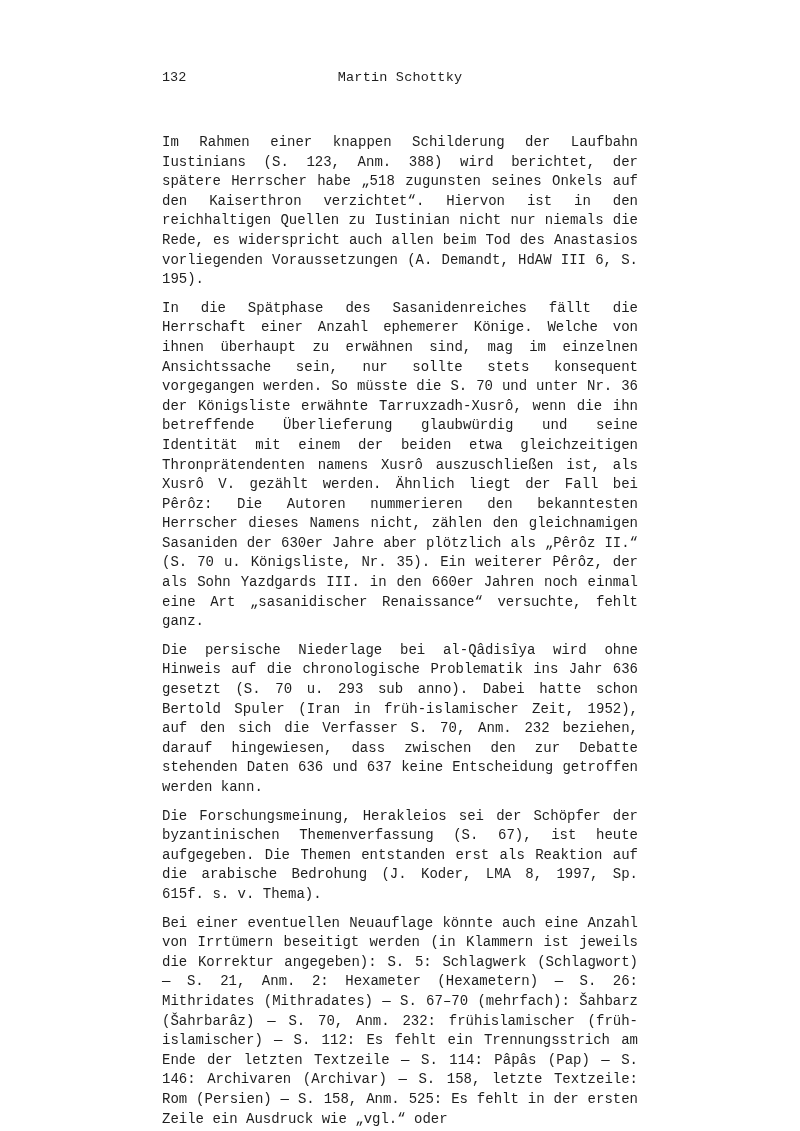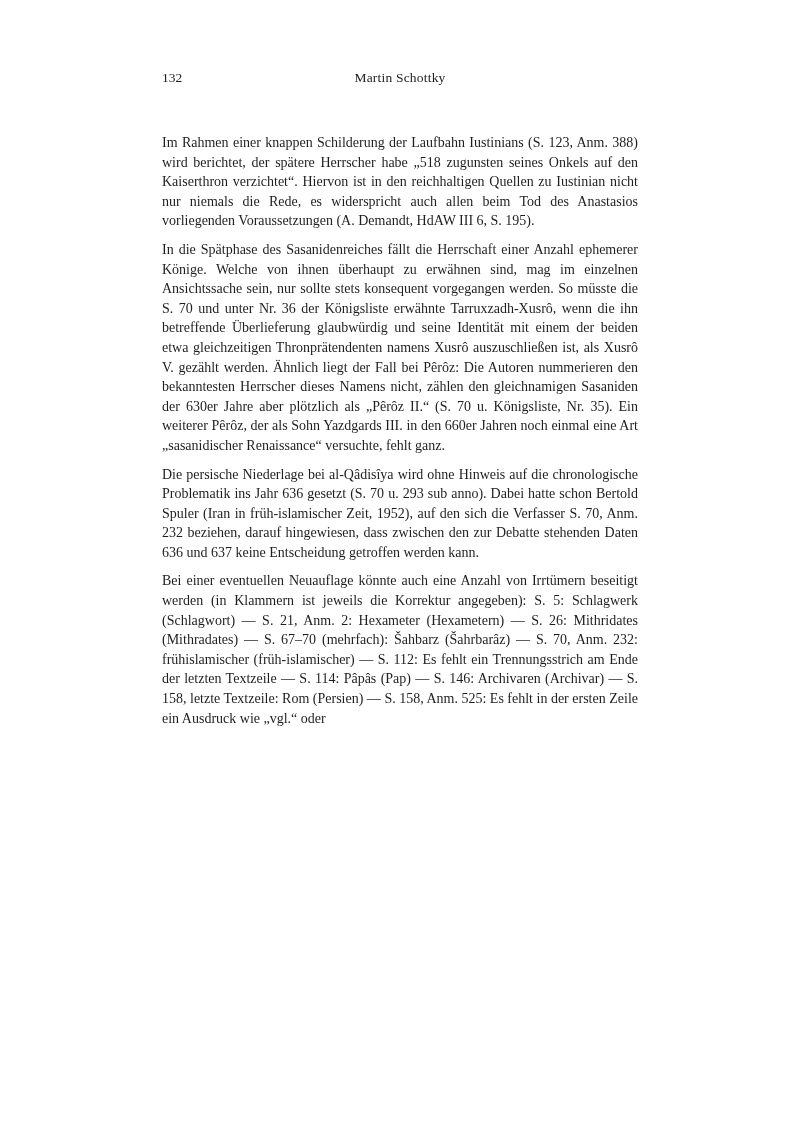--- a/index.html
+++ b/index.html
@@ -5,21 +5,21 @@
   html, body {
     margin: 0;
     padding: 0;
     background: #ffffff;
   }
   .page {
     position: relative;
     width: 800px;
     height: 1131px;
     background: #ffffff;
-    font-family: Liberation Serif, serif;
+    font-family: Liberation Mono, monospace;
     color: #1e1e1e;
     overflow: hidden;
   }
   .page-header {
     position: absolute;
     top: 68px;
     left: 162px;
     width: 476px;
     height: 20px;
     font-size: 13.5px;
@@ -61,16 +61,17 @@
 
   <div class="page-header">
     <span class="page-number">132</span>
     <span class="running-head">Martin Schottky</span>
   </div>
 
   <div class="page-body">
     <p>Im Rahmen einer knappen Schilderung der Laufbahn Iustinians (S. 123, Anm. 388) wird berichtet, der spätere Herrscher habe „518 zugunsten seines Onkels auf den Kaiserthron verzichtet“. Hiervon ist in den reichhaltigen Quellen zu Iustinian nicht nur niemals die Rede, es widerspricht auch allen beim Tod des Anastasios vorliegenden Voraussetzungen (A. Demandt, HdAW III 6, S. 195).</p>
     <p>In die Spätphase des Sasanidenreiches fällt die Herrschaft einer Anzahl ephemerer Könige. Welche von ihnen überhaupt zu erwähnen sind, mag im einzelnen Ansichtssache sein, nur sollte stets konsequent vorgegangen werden. So müsste die S. 70 und unter Nr. 36 der Königsliste erwähnte Tarruxzadh-Xusrô, wenn die ihn betreffende Überlieferung glaubwürdig und seine Identität mit einem der beiden etwa gleichzeitigen Thronprätendenten namens Xusrô auszuschließen ist, als Xusrô V. gezählt werden. Ähnlich liegt der Fall bei Pêrôz: Die Autoren nummerieren den bekanntesten Herrscher dieses Namens nicht, zählen den gleichnamigen Sasaniden der 630er Jahre aber plötzlich als „Pêrôz II.“ (S. 70 u. Königsliste, Nr. 35). Ein weiterer Pêrôz, der als Sohn Yazdgards III. in den 660er Jahren noch einmal eine Art „sasanidischer Renaissance“ versuchte, fehlt ganz.</p>
     <p>Die persische Niederlage bei al-Qâdisîya wird ohne Hinweis auf die chronologische Problematik ins Jahr 636 gesetzt (S. 70 u. 293 sub anno). Dabei hatte schon Bertold Spuler (Iran in früh-islamischer Zeit, 1952), auf den sich die Verfasser S. 70, Anm. 232 beziehen, darauf hingewiesen, dass zwischen den zur Debatte stehenden Daten 636 und 637 keine Entscheidung getroffen werden kann.</p>
+    <p>Die Forschungsmeinung, Herakleios sei der Schöpfer der byzantinischen Themenverfassung (S. 67), ist heute aufgegeben. Die Themen entstanden erst als Reaktion auf die arabische Bedrohung (J. Koder, LMA 8, 1997, Sp. 615f. s. v. Thema).</p>
     <p>Bei einer eventuellen Neuauflage könnte auch eine Anzahl von Irrtümern beseitigt werden (in Klammern ist jeweils die Korrektur angegeben): S. 5: Schlagwerk (Schlagwort) — S. 21, Anm. 2: Hexameter (Hexametern) — S. 26: Mithridates (Mithradates) — S. 67–70 (mehrfach): Šahbarz (Šahrbarâz) — S. 70, Anm. 232: frühislamischer (früh-islamischer) — S. 112: Es fehlt ein Trennungsstrich am Ende der letzten Textzeile — S. 114: Pâpâs (Pap) — S. 146: Archivaren (Archivar) — S. 158, letzte Textzeile: Rom (Persien) — S. 158, Anm. 525: Es fehlt in der ersten Zeile ein Ausdruck wie „vgl.“ oder</p>
   </div>
 
 </div>
 
 </body></html>

